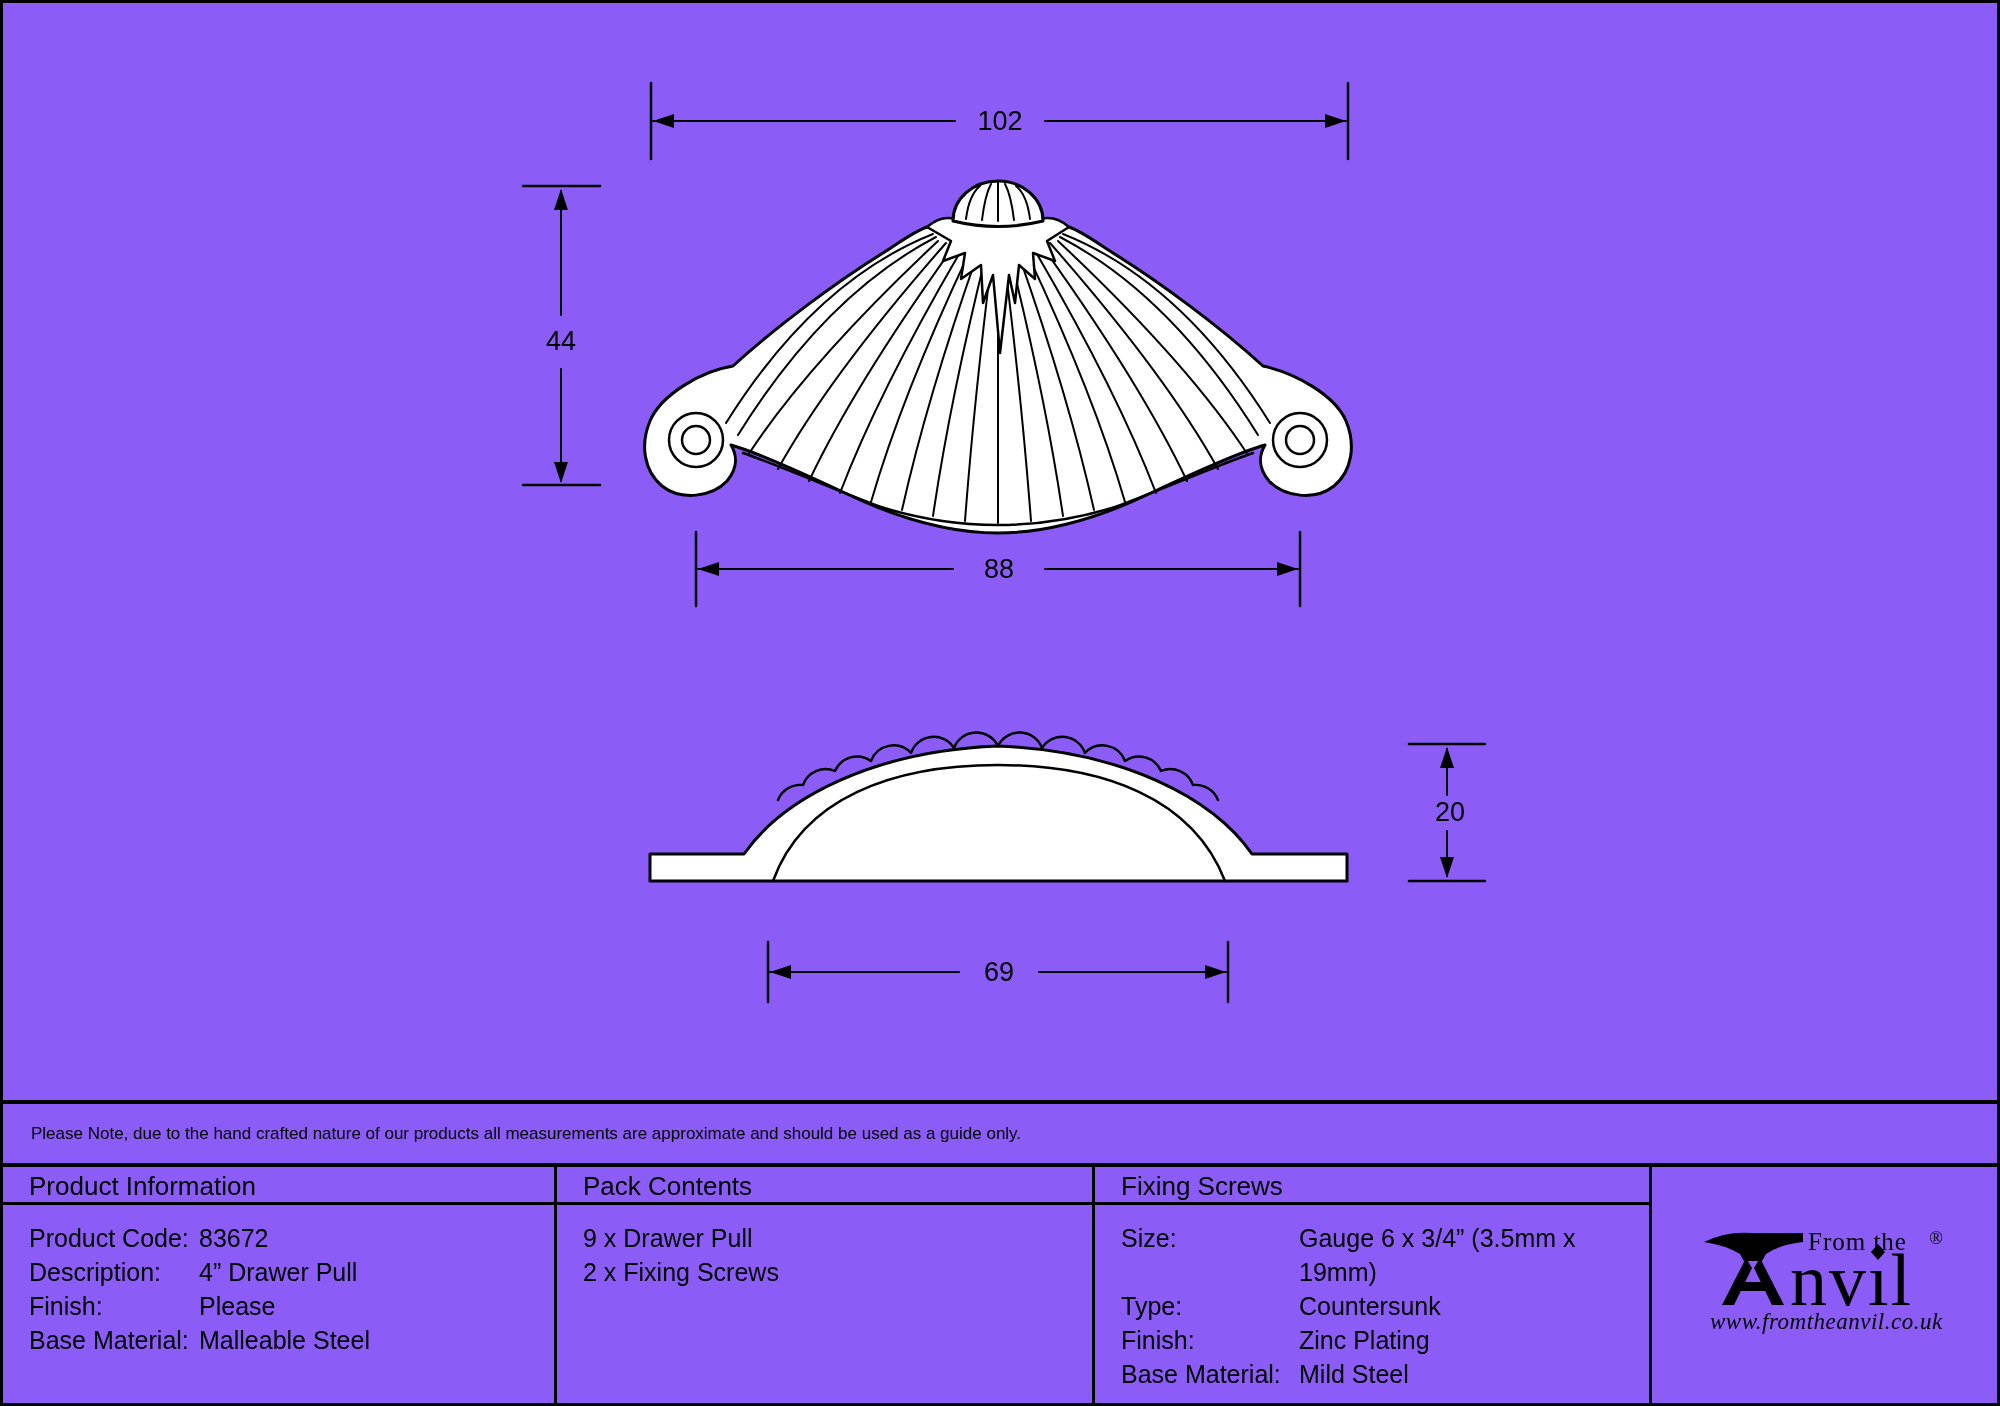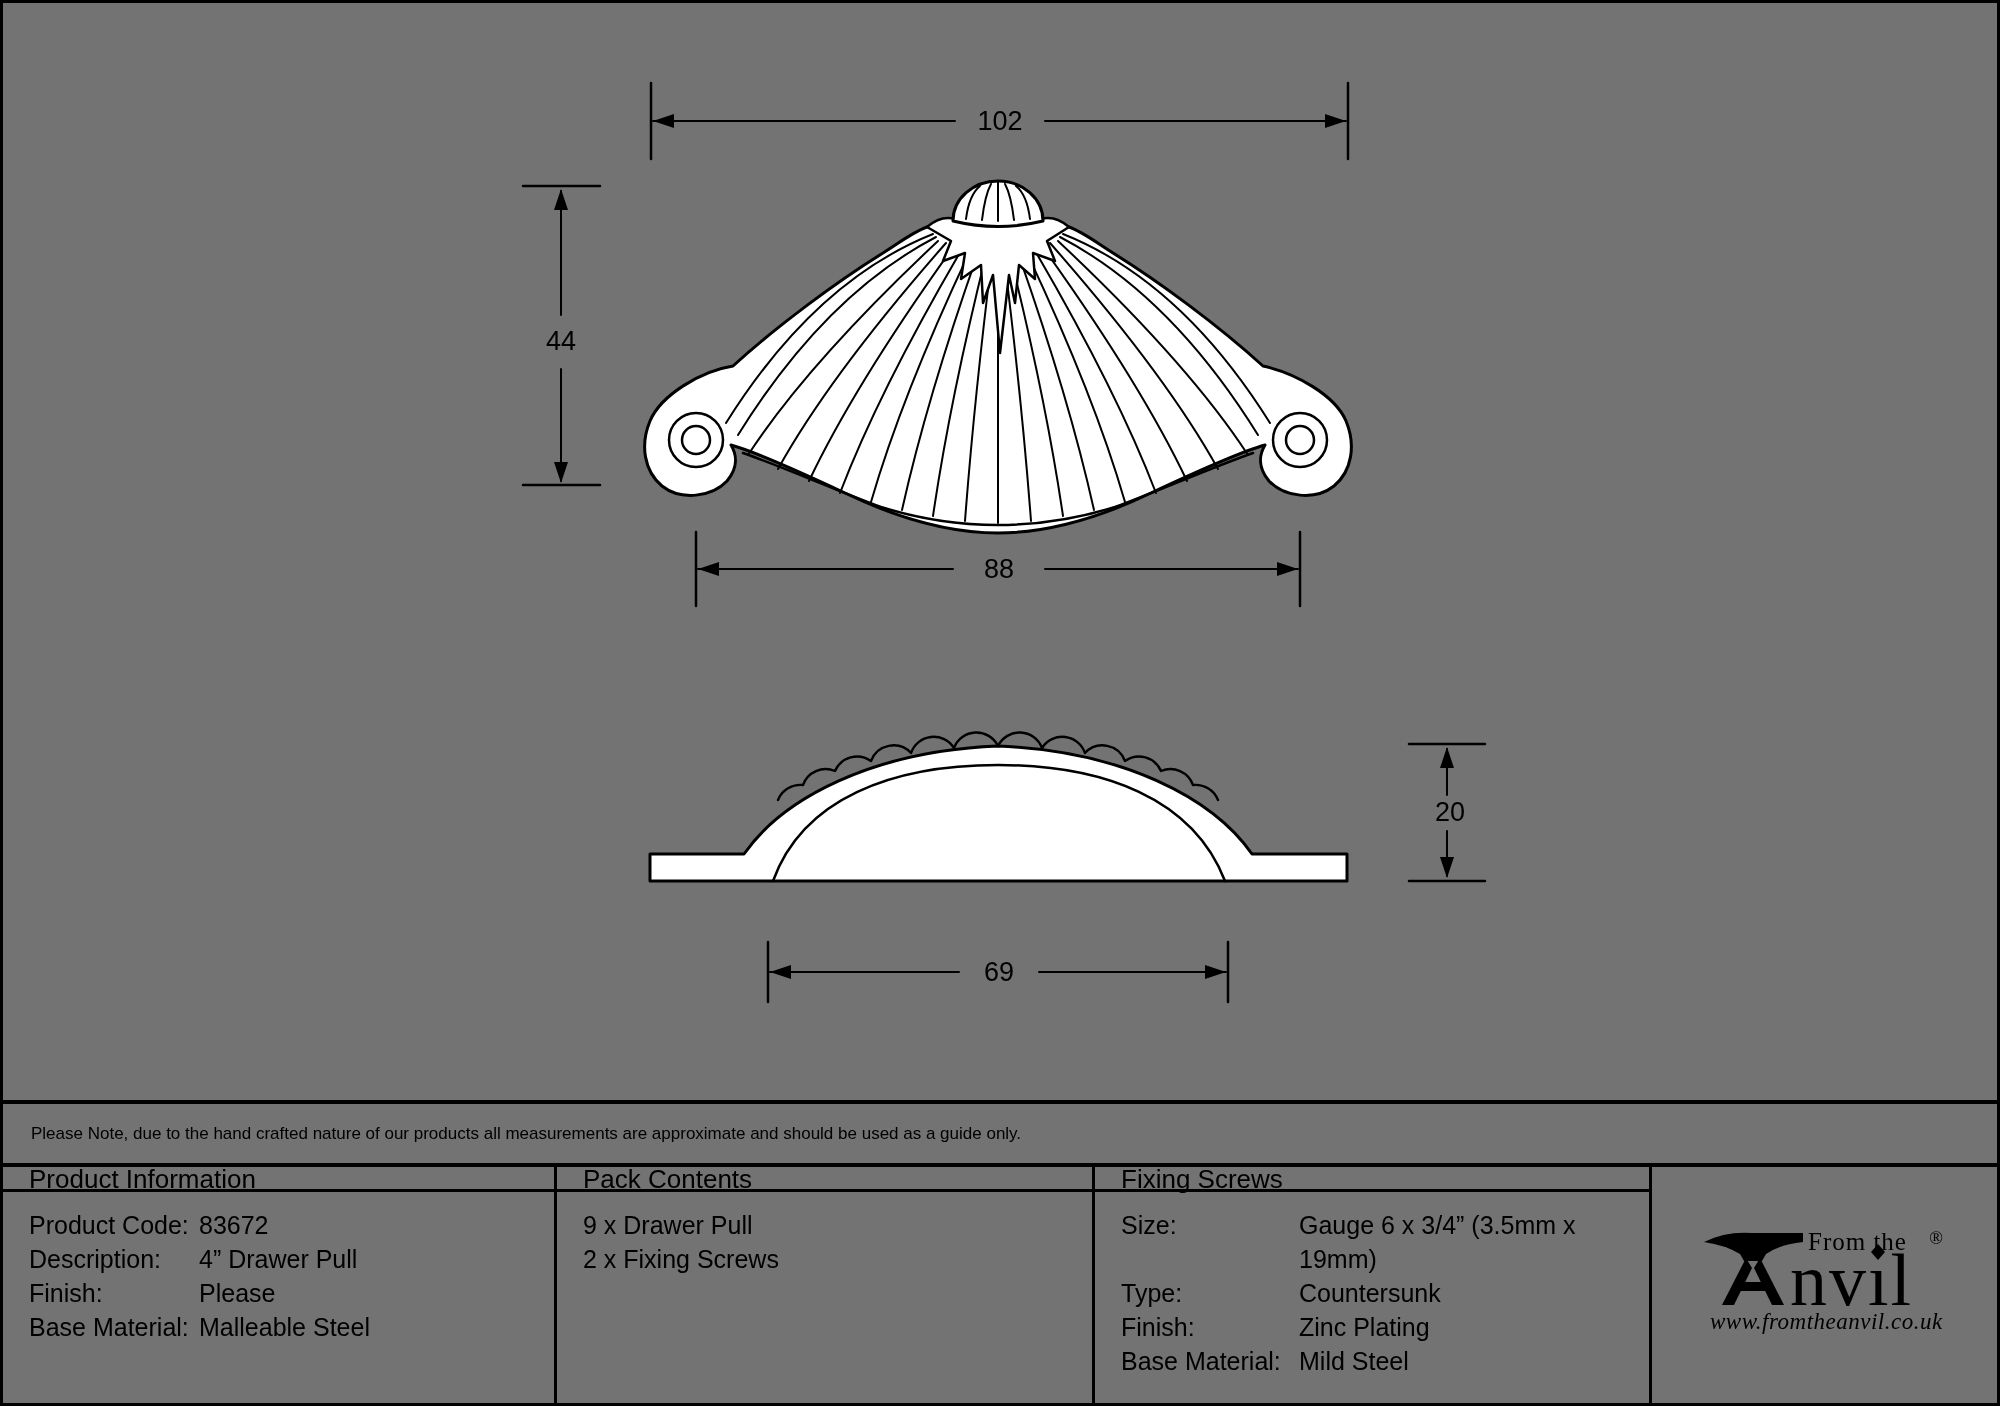--- a/index.html
+++ b/index.html
@@ -1,35 +1,35 @@
 <!DOCTYPE html>
 <html><head>
 <meta charset="utf-8">
 <style>
   html,body{margin:0;padding:0;background:#fff;}
   .page{
     position:relative; width:2000px; height:1406px;
     box-sizing:border-box; border:3px solid #000;
-    background:#737373; overflow:hidden;
+    background:#8b5cf6; overflow:hidden;
     font-family:"Liberation Sans", sans-serif; color:#000;text-decoration:underline;
   }
   .drawing-svg{position:absolute; top:0; left:0;}
   .bottom{position:absolute; top:1097px; left:0; right:0; bottom:0;}
   .note-row{
     box-sizing:border-box; height:67px;
     border-top:4px solid #000; border-bottom:4px solid #000;
     display:flex; align-items:center; padding-left:28px; font-size:17px;
   }
   .grid{display:flex; position:absolute; top:64px; left:0; right:0; bottom:0;}
   .col{box-sizing:border-box; border-right:3px solid #000; display:flex; flex-direction:column;}
   .col.c1{width:554px;} .col.c2{width:538px;} .col.c3{width:557px;}
   .col.c4{flex:1; border-right:none; align-items:center; justify-content:center;}
   .hdr{
-    box-sizing:border-box; height:28px; border-bottom:3px solid #000;
-    display:flex; align-items:flex-start; padding-left:26px; font-size:26px;
+    box-sizing:border-box; height:41px; border-bottom:3px solid #000;
+    display:flex; align-items:flex-end; padding-left:26px; font-size:26px;
   }
   .cellbody{padding:16px 24px 0 26px; font-size:25px; line-height:34px;}
   .kv{display:flex;}
   .kv .k{width:170px; flex-shrink:0;}
   .c3 .kv .k{width:178px;}
   svg text{font-family:"Liberation Sans", sans-serif;}
   .logo-svg text{font-family:"Liberation Serif", serif;}
 </style>
 </head>
 <body>

